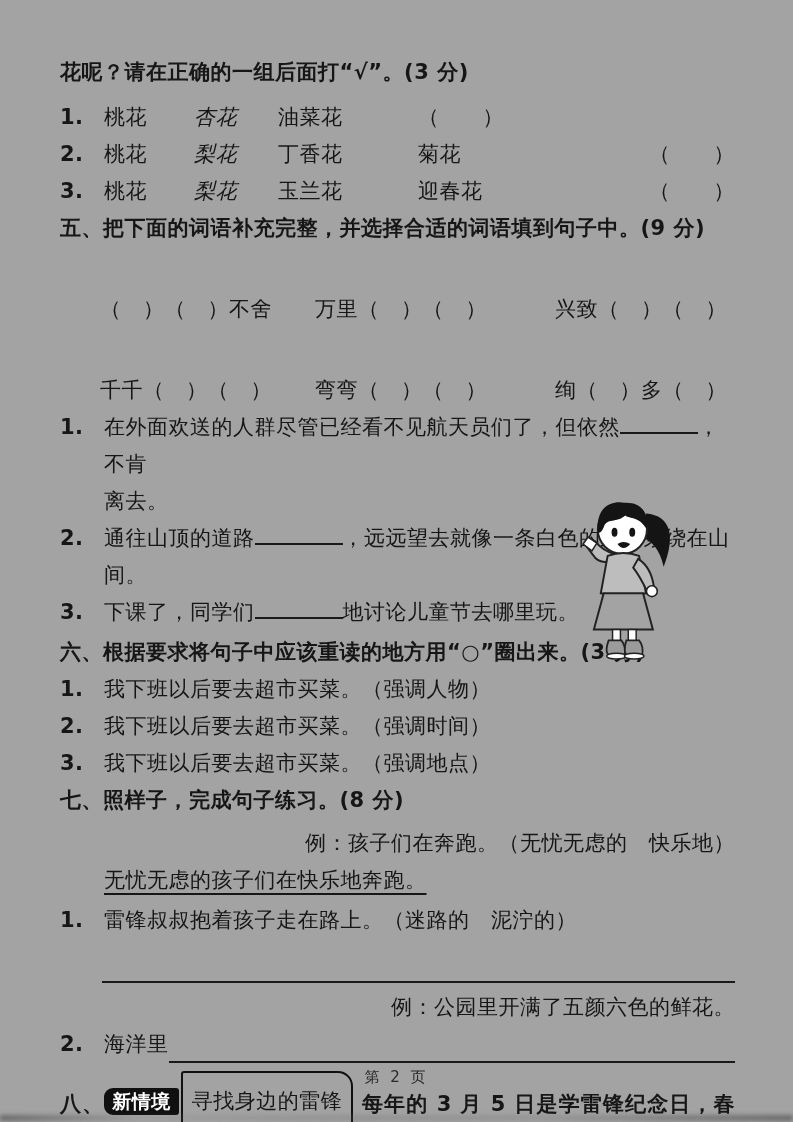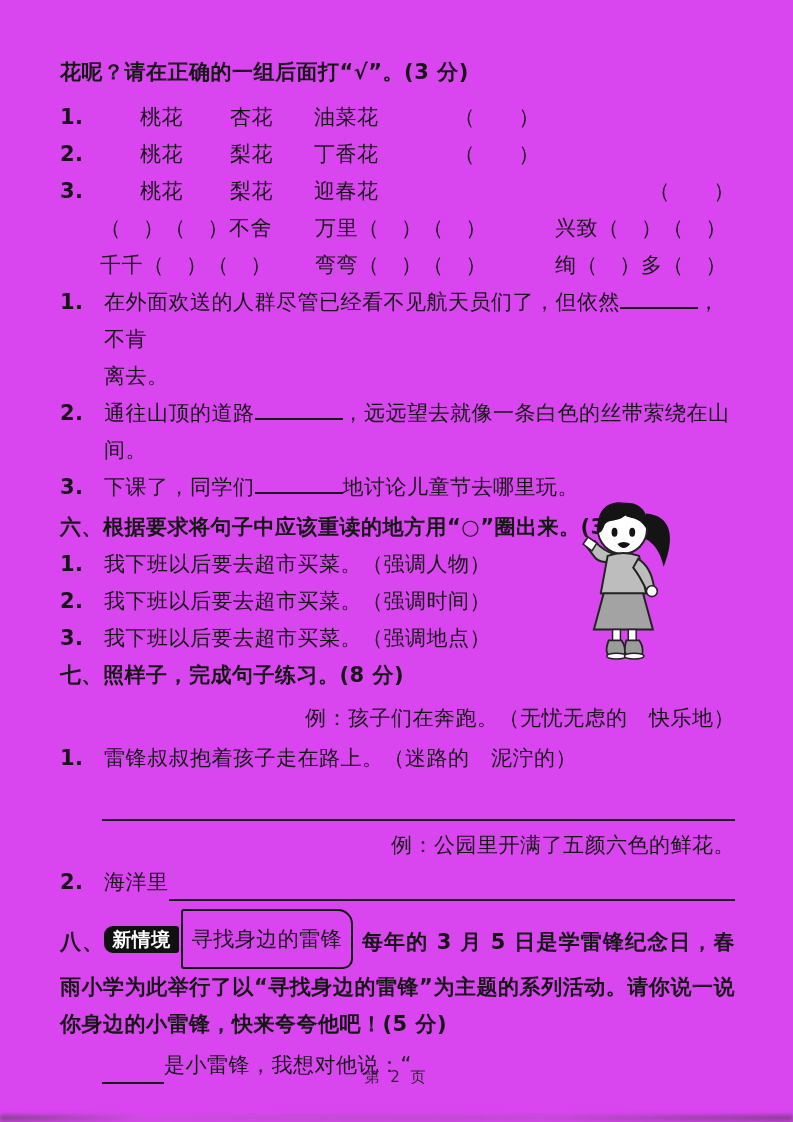--- a/index.html
+++ b/index.html
@@ -1,32 +1,32 @@
 <!DOCTYPE html>
 <html><head>
 <meta charset="utf-8">
 <style>
   * { margin:0; padding:0; box-sizing:border-box; }
   html,body { background:#ffffff; }
   body { font-family:"DejaVu Sans","Liberation Sans",sans-serif; color:#161616; }
   .page {
     position:relative; width:793px; height:1122px; margin:0 auto;
-    background:#d946ef; overflow:hidden;
+    background:#a3a3a3; overflow:hidden;
   }
   .content { position:absolute; left:60px; top:54px; width:675px; }
   .line { font-size:21px; line-height:37px; letter-spacing:0.5px; }
   .bold-head { font-weight:700; }
   .kai { font-family:"DejaVu Serif","Liberation Serif",serif; font-weight:400; }
   .num { display:inline-block; width:44px; font-weight:600; }
   .flexline { display:flex; align-items:flex-end; }
   .q4row { display:flex; align-items:baseline; }
-  .q4row .w1 { width:90px;margin-left:36px; } .q4row .w2 { width:84px; }
+  .q4row .w1 { width:90px; } .q4row .w2 { width:84px;font-style:italic; }
   .q4row .w3 { width:140px; } .q4row .w4 { flex:1; }
   .q4row .paren { text-align:right; }
-  .idioms { display:grid; grid-template-columns:215px 240px 1fr; padding-left:40px; }
+  .idioms { display:grid; grid-template-columns:215px 240px 1fr; padding-left:40px;margin-top:44px; }
   .sent { padding-left:44px; position:relative; }
   .sent .num { position:absolute; left:0; top:0; }
   .blank { display:inline-block; border-bottom:2px solid #191919; height:20px; vertical-align:baseline; }
   .b78 { width:78px; } .b88 { width:88px; }
   .grow-blank { flex:1; border-bottom:2px solid #191919; height:6px; }
   .answer-rule { margin-left:42px; height:30px; border-bottom:2px solid #191919; }
   .badge-new {
     display:inline-block; background:#101010; color:#ffffff; font-weight:700;
     font-size:19px; line-height:27px; padding:0 8px; border-radius:9px 3px 3px 9px;
     vertical-align:3px; margin-right:2px;
@@ -65,30 +65,33 @@
       <span class="w1">桃花</span>
       <span class="w2">杏花</span>
       <span class="w3">油菜花</span>
       <span class="paren">（　　）</span>
     </div>
     <div class="line q4row">
       <span class="num">2.</span>
       <span class="w1">桃花</span>
       <span class="w2">梨花</span>
       <span class="w3">丁香花</span>
+      <span class="w4">菊花</span>
       <span class="paren">（　　）</span>
     </div>
     <div class="line q4row">
       <span class="num">3.</span>
       <span class="w1">桃花</span>
       <span class="w2">梨花</span>
+      <span class="w3">玉兰花</span>
       <span class="w4">迎春花</span>
       <span class="paren">（　　）</span>
     </div>
 
+    <div class="line bold-head">五、把下面的词语补充完整，并选择合适的词语填到句子中。(9 分)</div>
     <div class="line idioms">
       <span>（　）（　）不舍</span>
       <span>万里（　）（　）</span>
       <span>兴致（　）（　）</span>
     </div>
     <div class="line idioms">
       <span>千千（　）（　）</span>
       <span>弯弯（　）（　）</span>
       <span>绚（　）多（　）</span>
     </div>
@@ -115,20 +118,23 @@
       <span class="num">2.</span>
       <span>我下班以后要去超市买菜。（强调时间）</span>
     </div>
     <div class="line sent">
       <span class="num">3.</span>
       <span>我下班以后要去超市买菜。（强调地点）</span>
     </div>
 
     <div class="line bold-head">七、照样子，完成句子练习。(8 分)</div>
     <div class="line kai mt6">例：孩子们在奔跑。（无忧无虑的　快乐地）</div>
+    <div class="line kai" style="padding-left:44px;">
+      <span class="underline-kai">无忧无虑的孩子们在快乐地奔跑。</span>
+    </div>
     <div class="line sent mt3">
       <span class="num">1.</span>
       <span>雷锋叔叔抱着孩子走在路上。（迷路的　泥泞的）</span>
     </div>
     <div class="answer-rule mt14"></div>
     <div class="line kai mt6">例：公园里开满了五颜六色的鲜花。</div>
     <div class="line flexline">
       <span class="num">2.</span>
       <span>海洋里</span>
       <span class="grow-blank"></span>

